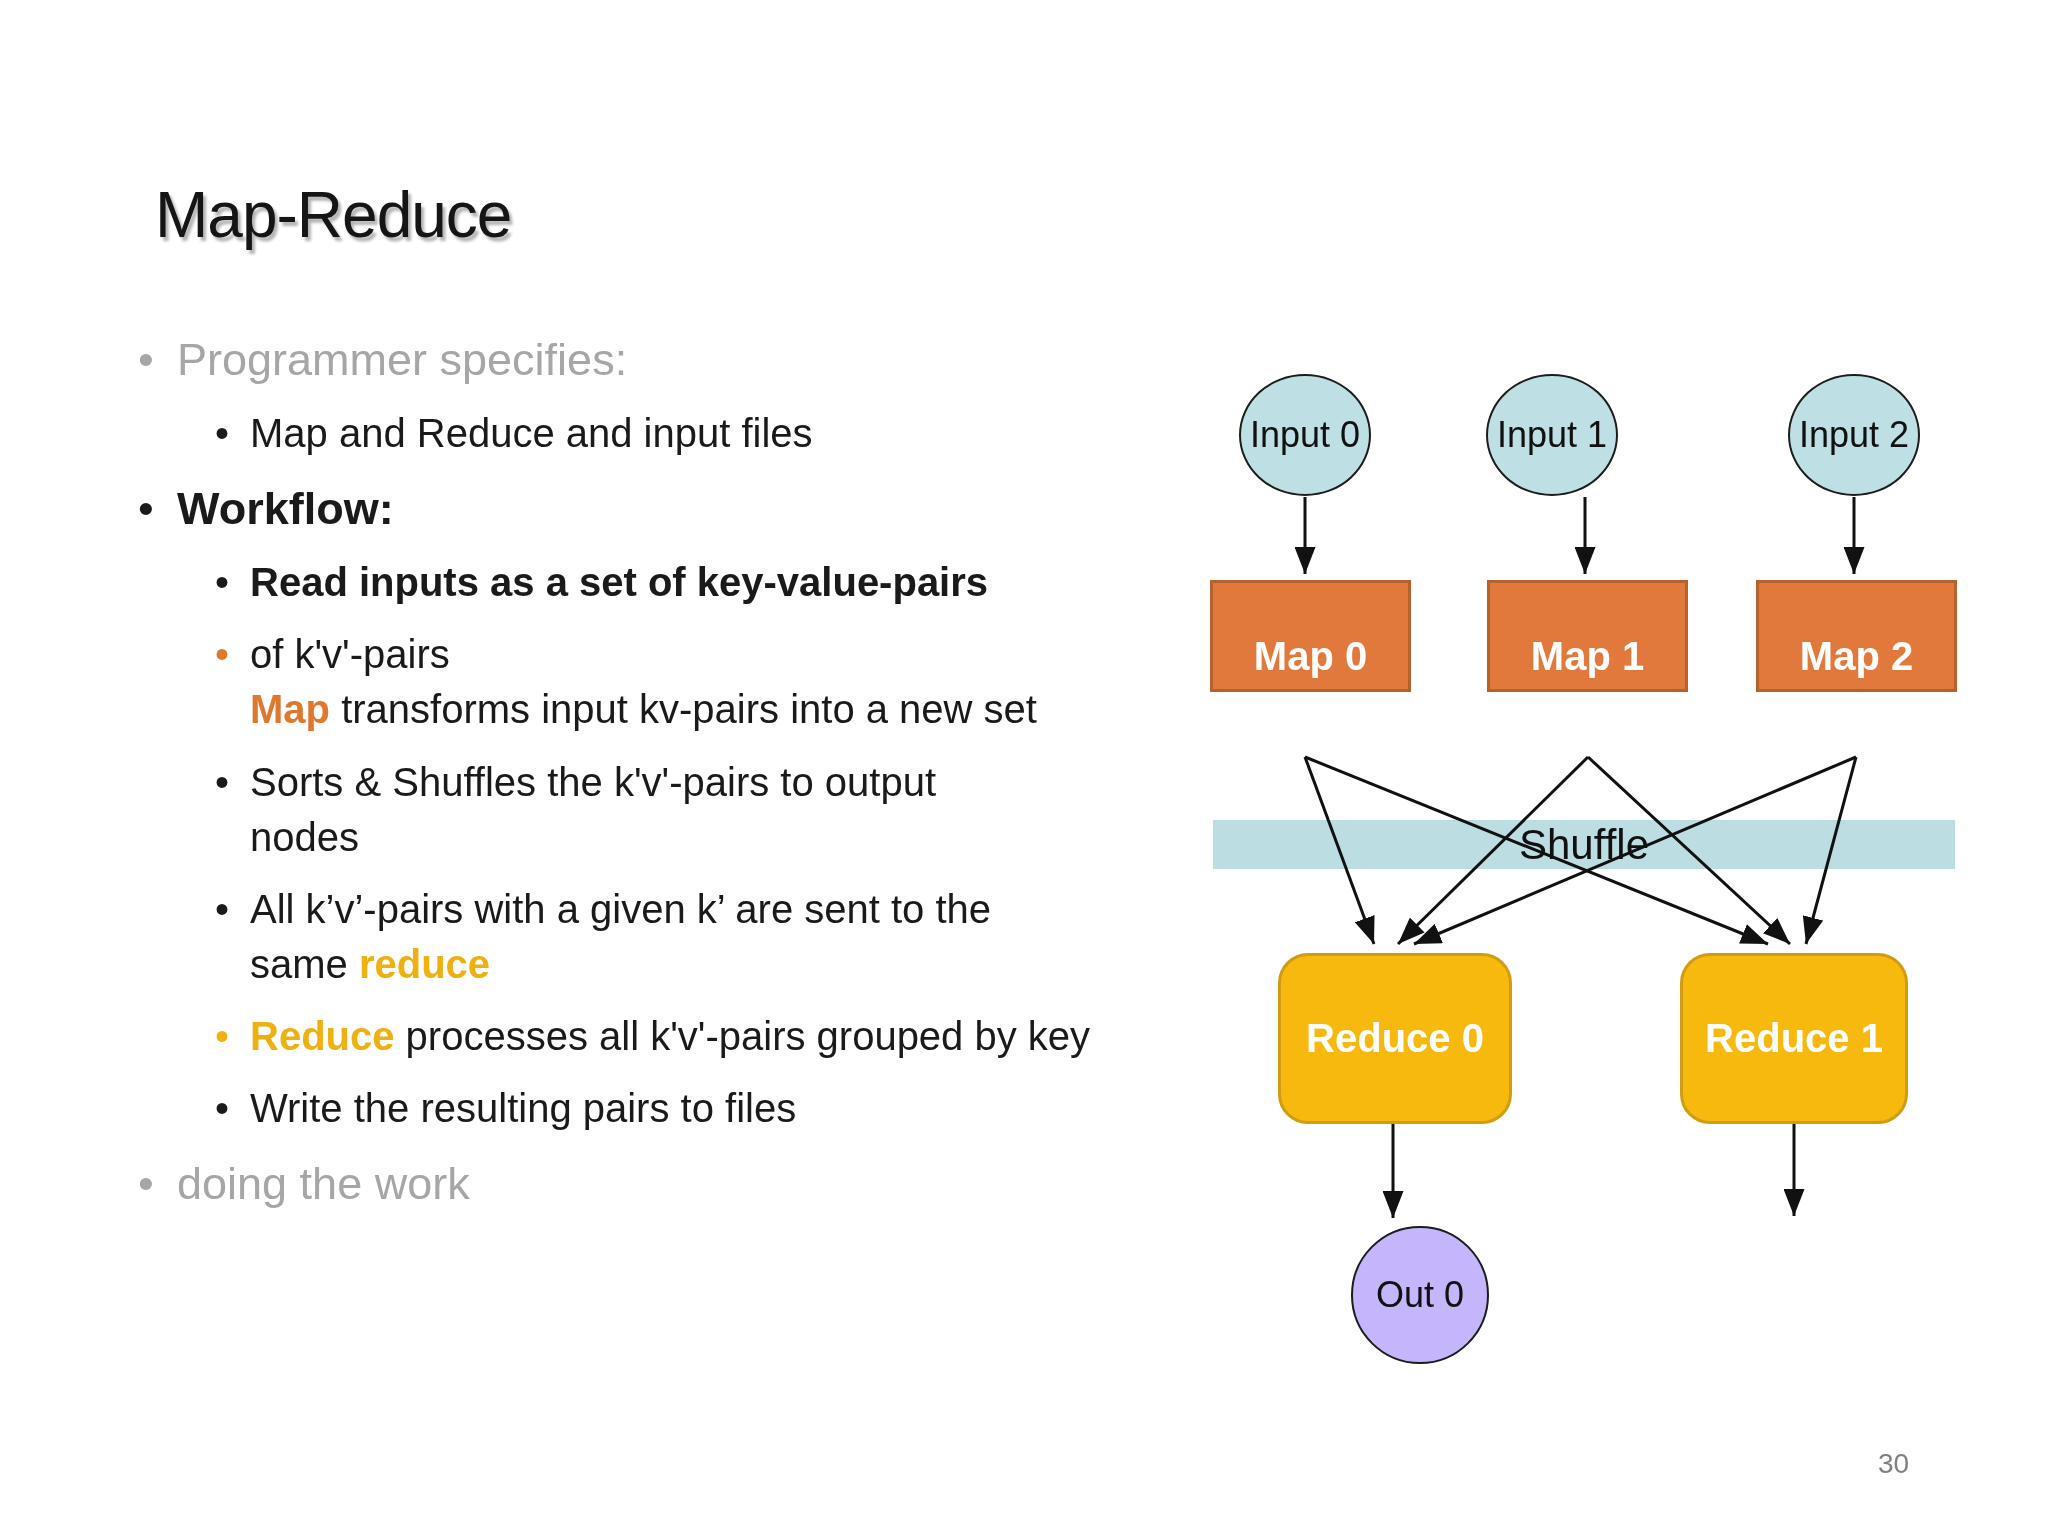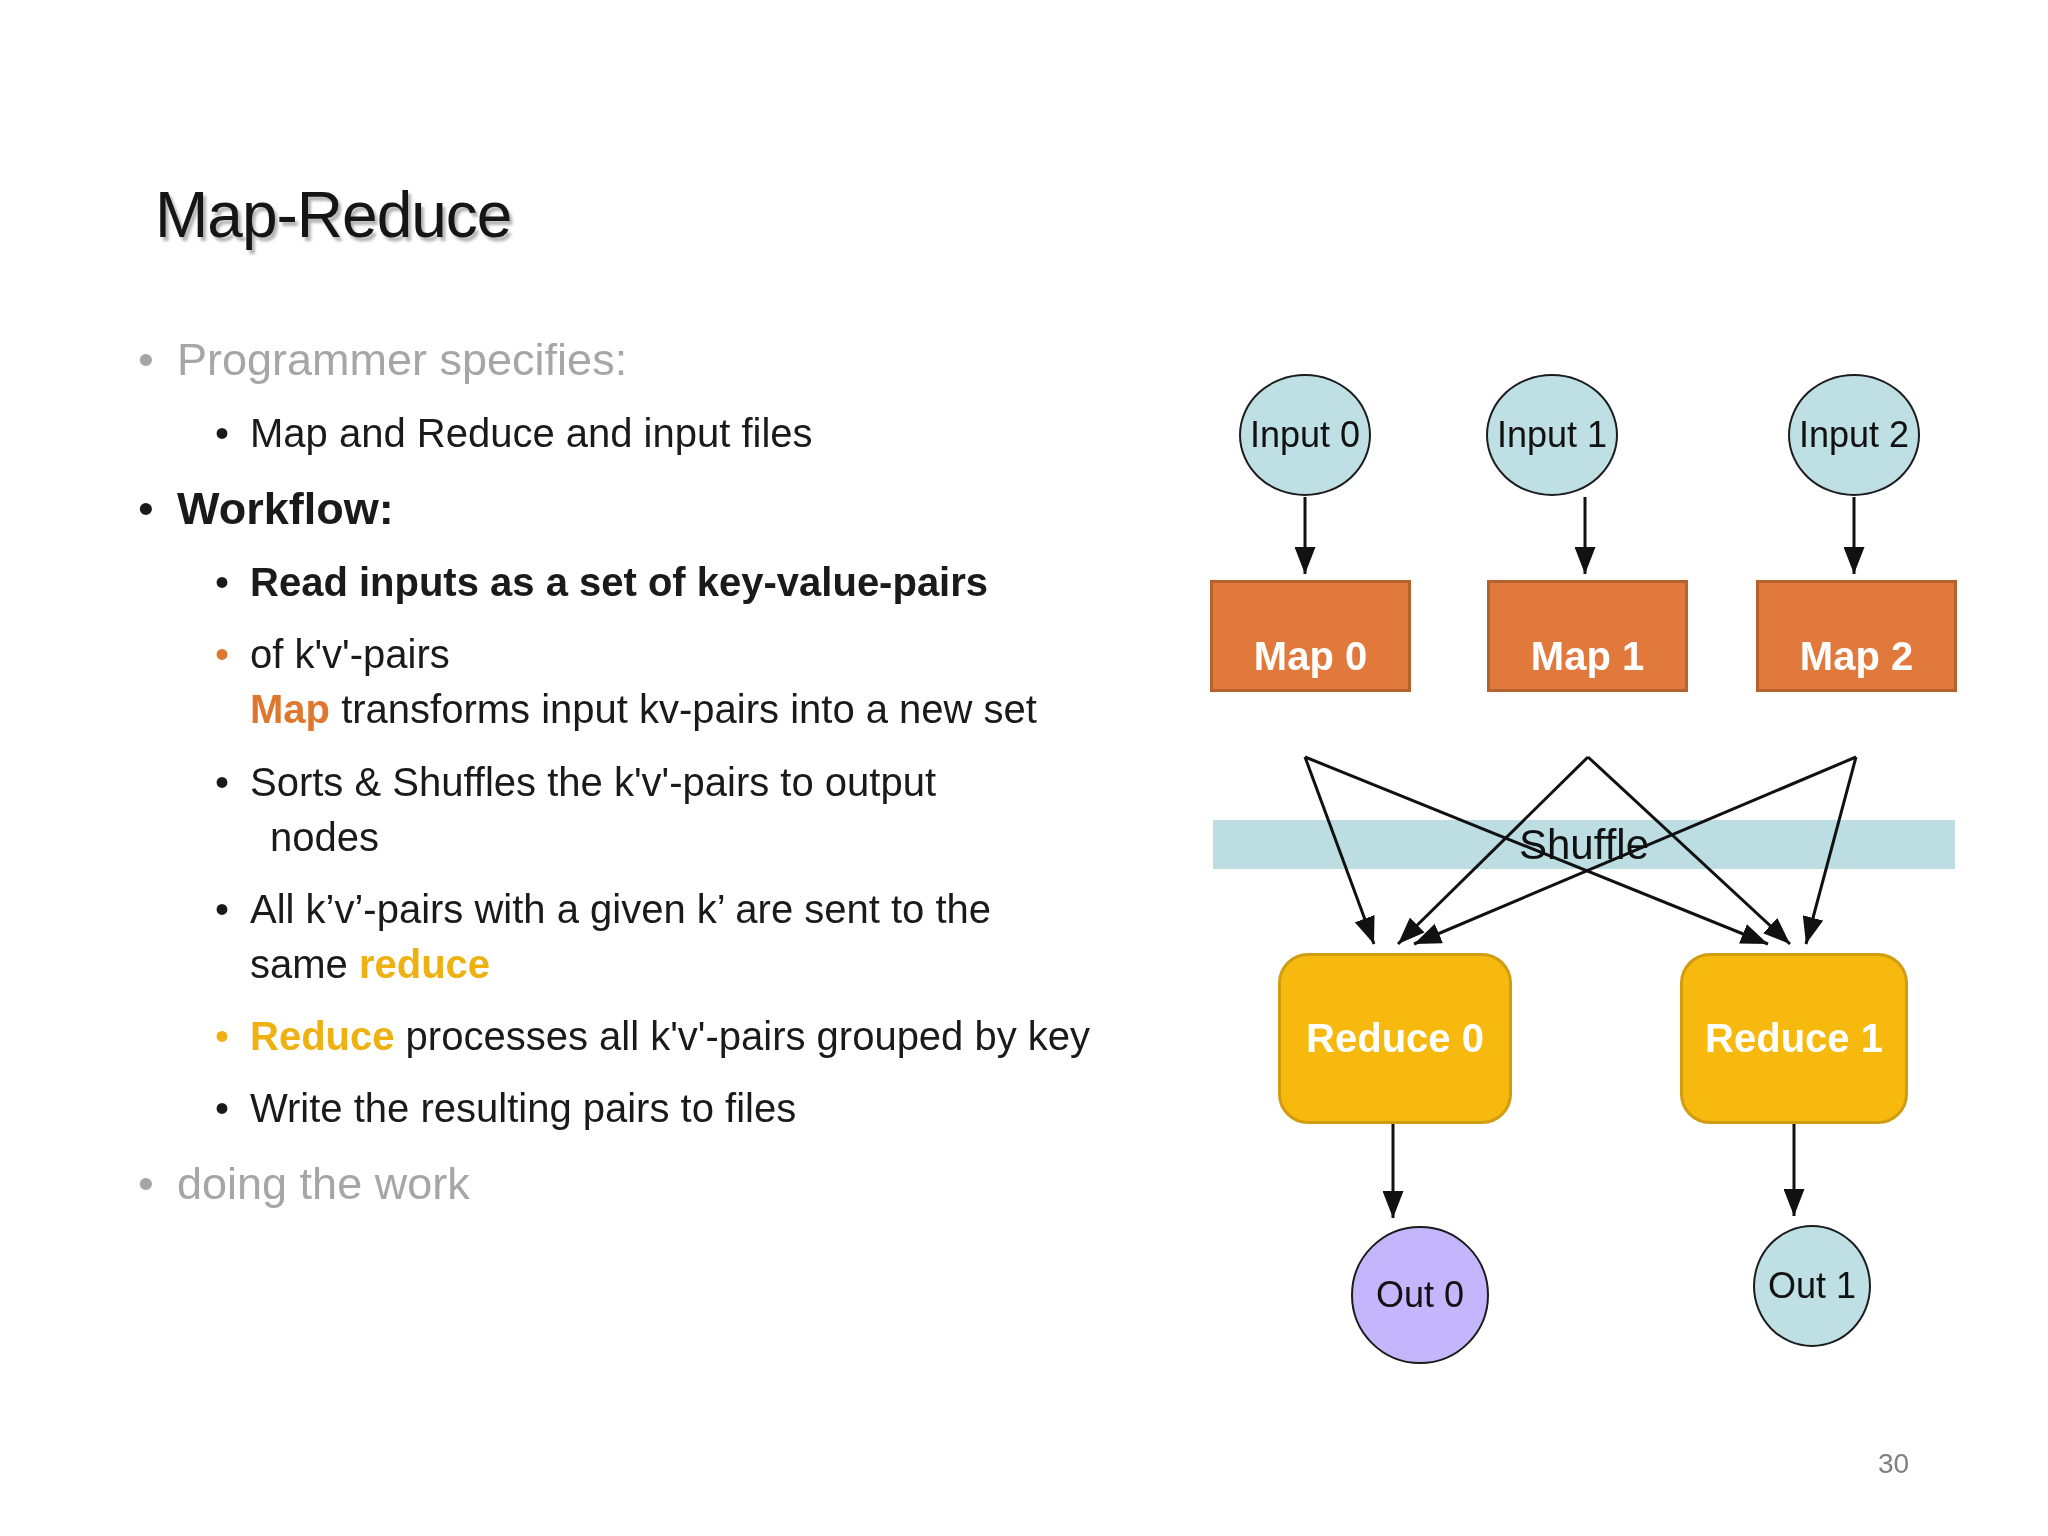--- a/index.html
+++ b/index.html
@@ -70,21 +70,21 @@
         <span class="bl" style="color: rgb(224, 119, 47);">•</span>
         <div class="bt">
           <div class="line"><span style="color: rgb(26, 26, 26);">of k'v'-pairs</span></div>
           <div class="line"><span style="color: rgb(224, 119, 47); font-weight: 700;">Map </span><span style="color: rgb(26, 26, 26);">transforms input kv-pairs into a new set</span></div>
         </div>
       </div>
       <div class="b l2">
         <span class="bl" style="color: rgb(26, 26, 26);">•</span>
         <div class="bt">
           <div class="line"><span style="color: rgb(26, 26, 26);">Sorts &amp; Shuffles the k'v'-pairs to output</span></div>
-          <div class="line"><span style="color: rgb(26, 26, 26); margin-left: 20px;">nodes</span></div>
+          <div class="line"><span style="color: rgb(26, 26, 26);">nodes</span></div>
         </div>
       </div>
       <div class="b l2">
         <span class="bl" style="color: rgb(26, 26, 26);">•</span>
         <div class="bt">
           <div class="line"><span style="color: rgb(26, 26, 26);">All k’v’-pairs with a given k’ are sent to the</span></div>
           <div class="line"><span style="color: rgb(26, 26, 26);">same </span><span style="color: rgb(238, 177, 17); font-weight: 700;">reduce</span></div>
         </div>
       </div>
       <div class="b l2">
@@ -151,19 +151,16 @@
       </div>
       <div class="node reducebox" style="left: 1278px; top: 953px; width: 234px; height: 171px; background: rgb(248, 185, 15); border: 3px solid rgb(208, 156, 18);">
         <span>Reduce 0</span>
       </div>
       <div class="node reducebox" style="left: 1680px; top: 953px; width: 228px; height: 171px; background: rgb(248, 185, 15); border: 3px solid rgb(208, 156, 18);">
         <span>Reduce 1</span>
       </div>
       <div class="node ellipse" style="left: 1351px; top: 1226px; width: 138px; height: 138px; background: #c4b5fd;">
         <span>Out 0</span>
       </div>
-      <div class="node ellipse" style="left: 1753px; top: 1225px; width: 118px; height: 122px; background: rgb(190, 223, 227);">
-        <span>Out 1</span>
-      </div>
     </div>
 
   <div class="pagenum">30</div>
 </div>
 
 </body></html>

